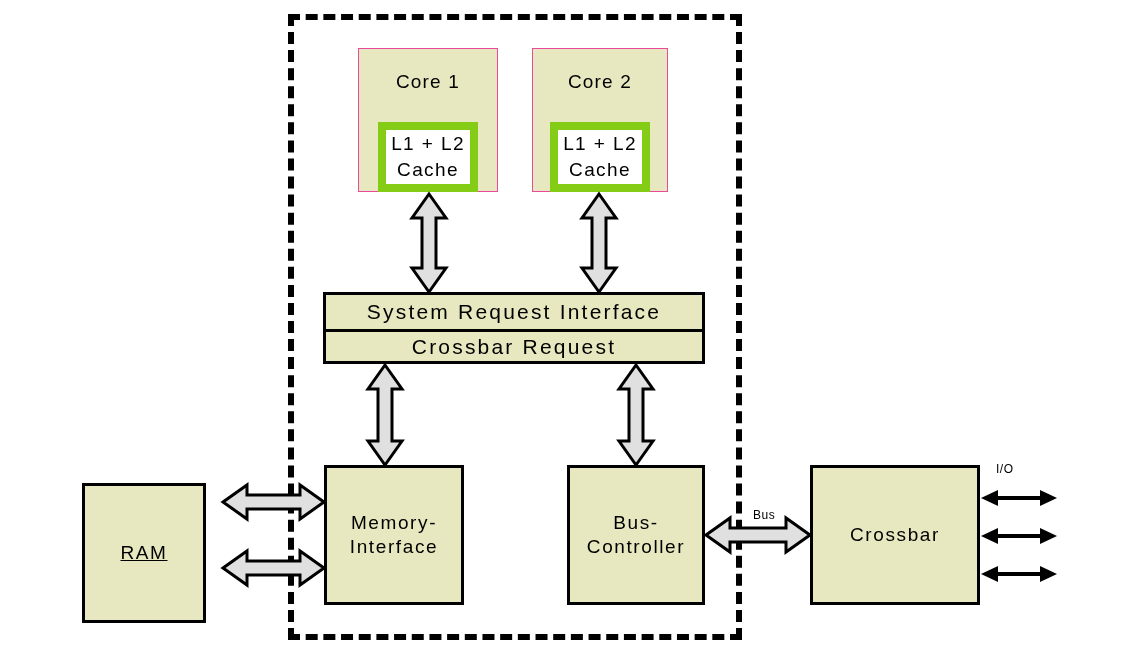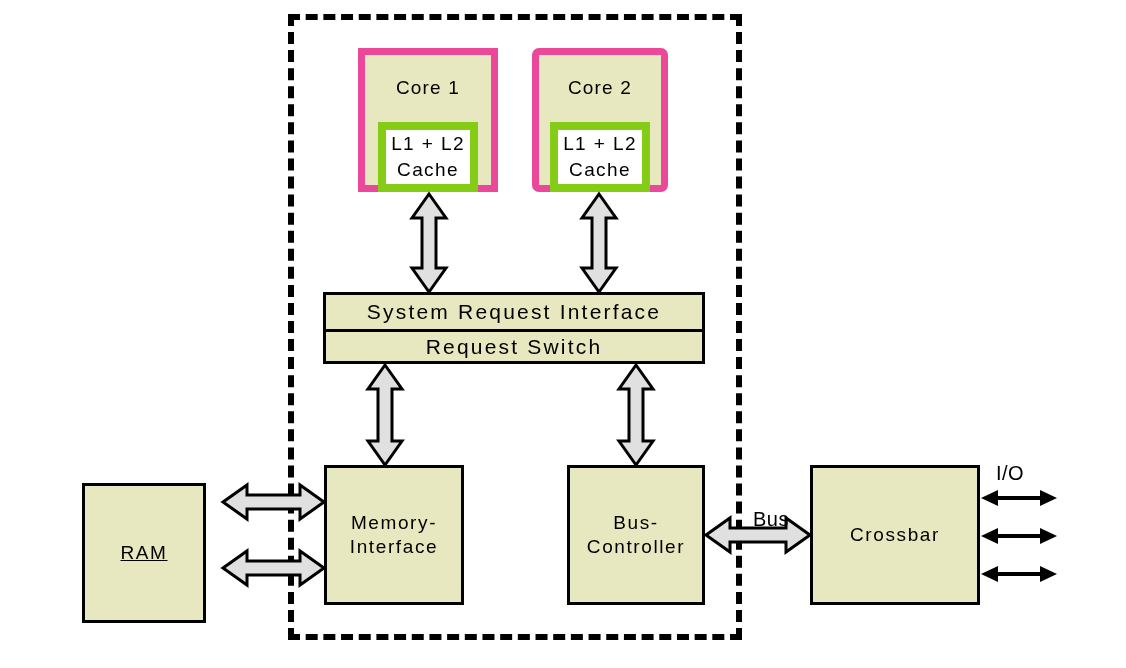--- a/index.html
+++ b/index.html
@@ -43,21 +43,21 @@
     letter-spacing: 1.6px;
     font-size: 19px;
     line-height: 1.25;
     white-space: pre-line;
   }
 
   
   .core {
     box-sizing: border-box;
     background: #e8e8c0;
-    border: 7px solid #ec4899;
+    border: 1px solid #ec4899;
     display: flex;
     flex-direction: column;
     align-items: center;
   }
   .core-title {
     margin-top: 22px;
     font-size: 19px;
     letter-spacing: 1.2px;
   }
   .cache {
@@ -84,58 +84,58 @@
     align-items: center;
     justify-content: center;
     font-size: 21px;
     letter-spacing: 2.2px;
   }
   .bar-top { border-bottom-width: 2px; }
   .bar-bottom { border-top-width: 2px; }
 
   
   .text-label {
-    font-size: 20px;
+    font-size: 12px;
     letter-spacing: 0.5px;
     color: #000000;
     white-space: nowrap;
   }
 
   svg { display: block; overflow: visible; }
 </style>
 </head>
 <body>
 
 <div id="canvas">
 
   <div class="abs cpu-boundary"></div>
 
   <div class="abs core" style="left:358px; top:48px; width:140px; height:144px;">
     <div class="core-title">Core 1</div>
   </div>
   <div class="cache" style="left:378px; top:122px; width:100px; height:70px;">L1 + L2
 Cache</div>
 
-  <div class="abs core" style="left:532px; top:48px; width:136px; height:144px;border-radius:7px;">
+  <div class="abs core" style="left:532px; top:48px; width:136px; height:144px;">
     <div class="core-title">Core 2</div>
   </div>
   <div class="cache" style="left:550px; top:122px; width:100px; height:70px;">L1 + L2
 Cache</div>
 
   <svg class="abs" style="left:408px; top:192px;" width="42" height="102">
     <polygon points="21,2 38,26 28,26 28,76 38,76 21,100 4,76 14,76 14,26 4,26" fill="#e0e0e0" stroke="#000000" stroke-width="3" stroke-linejoin="miter"></polygon>
   </svg>
 
   <svg class="abs" style="left:578px; top:192px;" width="42" height="102">
     <polygon points="21,2 38,26 28,26 28,76 38,76 21,100 4,76 14,76 14,26 4,26" fill="#e0e0e0" stroke="#000000" stroke-width="3" stroke-linejoin="miter"></polygon>
   </svg>
 
   <div class="abs bar bar-top" style="left:323px; top:292px; width:382px; height:39px;">System Request Interface</div>
 
-  <div class="abs bar bar-bottom" style="left:323px; top:330px; width:382px; height:34px;">Request Switch</div>
+  <div class="abs bar bar-bottom" style="left:323px; top:330px; width:382px; height:34px;">Crossbar Request</div>
 
   <svg class="abs" style="left:364px; top:363px;" width="42" height="104">
     <polygon points="21,2 38,26 28,26 28,78 38,78 21,102 4,78 14,78 14,26 4,26" fill="#e0e0e0" stroke="#000000" stroke-width="3" stroke-linejoin="miter"></polygon>
   </svg>
 
   <svg class="abs" style="left:615px; top:363px;" width="42" height="104">
     <polygon points="21,2 38,26 28,26 28,78 38,78 21,102 4,78 14,78 14,26 4,26" fill="#e0e0e0" stroke="#000000" stroke-width="3" stroke-linejoin="miter"></polygon>
   </svg>
 
   <div class="abs block" style="left:82px; top:483px; width:124px; height:140px;text-decoration:underline;">

